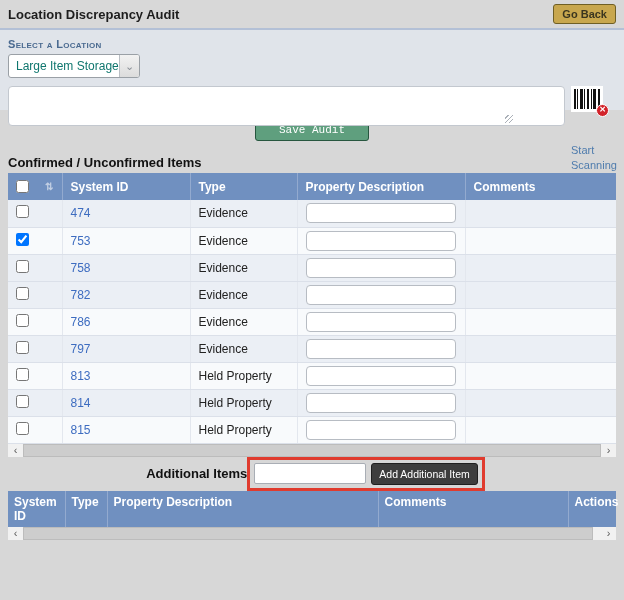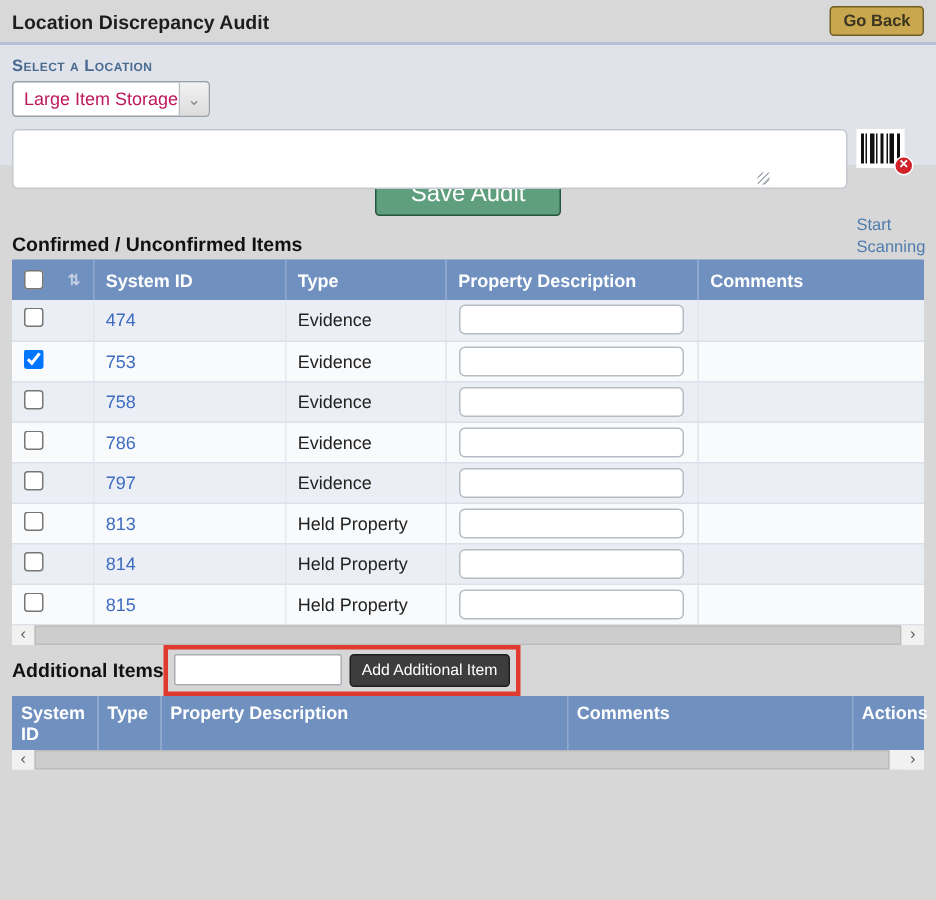--- a/index.html
+++ b/index.html
@@ -20,41 +20,41 @@
   .go-back{background:var(--go-back-gold);border:1px solid #6f5f25;border-radius:3px;
     color:#3a351f;font-size:11px;font-weight:bold;padding:3px 8px;cursor:pointer;
     font-family:"Liberation Sans",sans-serif;}
 
   
   .form-panel{background:#e0e4ea;padding:6px 8px 8px 8px;height:80px;position:relative;}
   .sc-label{font-variant:small-caps;font-weight:bold;font-size:11px;letter-spacing:.3px;
     color:#4a6a90;margin:2px 0 4px 0;}
   .select-box{width:132px;height:24px;background:#fff;border:1px solid #9aa0a6;border-radius:3px;
     display:flex;align-items:center;margin-bottom:8px;cursor:pointer;}
-  .select-box .sel-text{flex:1;font-size:12px;color:#be185d;padding-left:7px;}
+  .select-box .sel-text{flex:1;font-size:12px;color:#0f766e;padding-left:7px;}
   .select-box .sel-btn{width:20px;height:22px;background:linear-gradient(#f2f2f2,#dcdcdc);
     border-left:1px solid #b9bec4;border-radius:0 2px 2px 0;display:flex;align-items:center;
     justify-content:center;color:#8a8f96;font-size:11px;}
   .comments-row{display:flex;align-items:flex-start;}
   .ta-wrap{position:relative;flex:1;}
   .audit-textarea{width:557px;height:40px;resize:none;border:1px solid #c3c8cf;border-radius:4px;
     font-family:"Liberation Sans",sans-serif;font-size:12px;padding:4px 6px;display:block;background:#fff;}
   .ta-grip{position:absolute;right:52px;bottom:3px;width:8px;height:8px;
     background:repeating-linear-gradient(135deg,transparent,transparent 2px,#aab0b8 2px,#aab0b8 3px);}
   .scanner{width:50px;margin-left:6px;text-align:left;cursor:pointer;}
   .barcode{position:relative;width:32px;height:26px;background:#fff;margin-bottom:2px;}
   .badge{position:absolute;right:-6px;bottom:-5px;width:13px;height:13px;background:#d2232a;
     border:1.5px solid #fff;border-radius:50%;color:#fff;font-size:8px;line-height:10px;
     text-align:center;font-weight:bold;}
   .scan-text{font-size:11px;color:#4f7cad;line-height:1.35;margin-top:31px;}
 
   
   .save-row{height:40px;display:flex;align-items:center;justify-content:center;}
   .save-btn{background:var(--save-green);border:1.5px solid #27563f;border-radius:3px;color:#fff;
-    font-size:16px;padding:4px 23px;cursor:pointer;font-family:Liberation Sans, sans-serif;}
+    font-size:11px;padding:4px 23px;cursor:pointer;font-family:Liberation Mono, monospace;}
 
   
   .section-heading{font-size:13px;font-weight:bold;color:#111;margin:5px 8px 3px 8px;}
 
   
   table.grid{border-collapse:collapse;margin-left:8px;width:608px;table-layout:fixed;}
   .grid th{background:var(--table-header);color:#fff;font-size:12px;font-weight:bold;text-align:left;
     padding:0 8px;height:27px;border-right:1px solid #93aacf;}
   .grid th:last-child{border-right:none;}
   .grid td{font-size:12px;color:#222;padding:0 8px;height:27px;border-bottom:1px solid #dbe0e9;
@@ -75,21 +75,21 @@
     font-family:"Liberation Sans",sans-serif;font-size:12px;padding:0 5px;}
 
   
   .hscroll{height:13px;margin-left:8px;width:608px;background:#f1f1f1;display:flex;align-items:stretch;}
   .hs-arrow{width:15px;display:flex;align-items:center;justify-content:center;font-size:11px;
     color:#5a5a5a;cursor:pointer;background:#f1f1f1;line-height:1;}
   .hs-thumb{flex:1;background:#cdcdcd;border:1px solid #bcbcbc;cursor:grab;}
   .hs-thumb.short{margin-right:8px;}
 
   
-  .additional-bar{height:34px;display:flex;align-items:center;justify-content:flex-start;
+  .additional-bar{height:34px;display:flex;align-items:center;justify-content:center;
     padding-left:8px;position:relative;}
   .add-highlight{border:3px solid var(--accent-red);padding:3px 4px;display:flex;align-items:center;
     gap:5px;background:transparent;margin-right:1px;}
   .add-input{width:112px;height:21px;border:1px solid #a9aeb5;background:#fff;border-radius:2px;
     font-family:"Liberation Sans",sans-serif;font-size:12px;padding:0 5px;}
   .add-btn{background:#3d3d3d;border:1px solid #1f1f1f;border-radius:3px;color:#fff;font-size:10.5px;
     padding:4px 7px;cursor:pointer;white-space:nowrap;font-family:"Liberation Sans",sans-serif;}
 
   
   table.grid2{border-collapse:collapse;margin-left:8px;width:608px;table-layout:fixed;}
@@ -182,20 +182,27 @@
       <td class="col-desc"><input class="pd-input" type="text" style=""></td>
       <td class="col-comm"></td>
     </tr>
         <tr class="row-gray">
       <td class="col-check"><input type="checkbox" style=""></td>
       <td class="col-sysid"><a class="sysid">758</a></td>
       <td class="col-type"><span>Evidence</span></td>
       <td class="col-desc"><input class="pd-input" type="text" style=""></td>
       <td class="col-comm"></td>
     </tr>
+        <tr class="row-gray">
+      <td class="col-check"><input type="checkbox" style=""></td>
+      <td class="col-sysid"><a class="sysid">782</a></td>
+      <td class="col-type"><span>Evidence</span></td>
+      <td class="col-desc"><input class="pd-input" type="text" style=""></td>
+      <td class="col-comm"></td>
+    </tr>
         <tr class="row-light">
       <td class="col-check"><input type="checkbox" style=""></td>
       <td class="col-sysid"><a class="sysid">786</a></td>
       <td class="col-type"><span>Evidence</span></td>
       <td class="col-desc"><input class="pd-input" type="text" style=""></td>
       <td class="col-comm"></td>
     </tr>
         <tr class="row-gray">
       <td class="col-check"><input type="checkbox" style=""></td>
       <td class="col-sysid"><a class="sysid">797</a></td>

